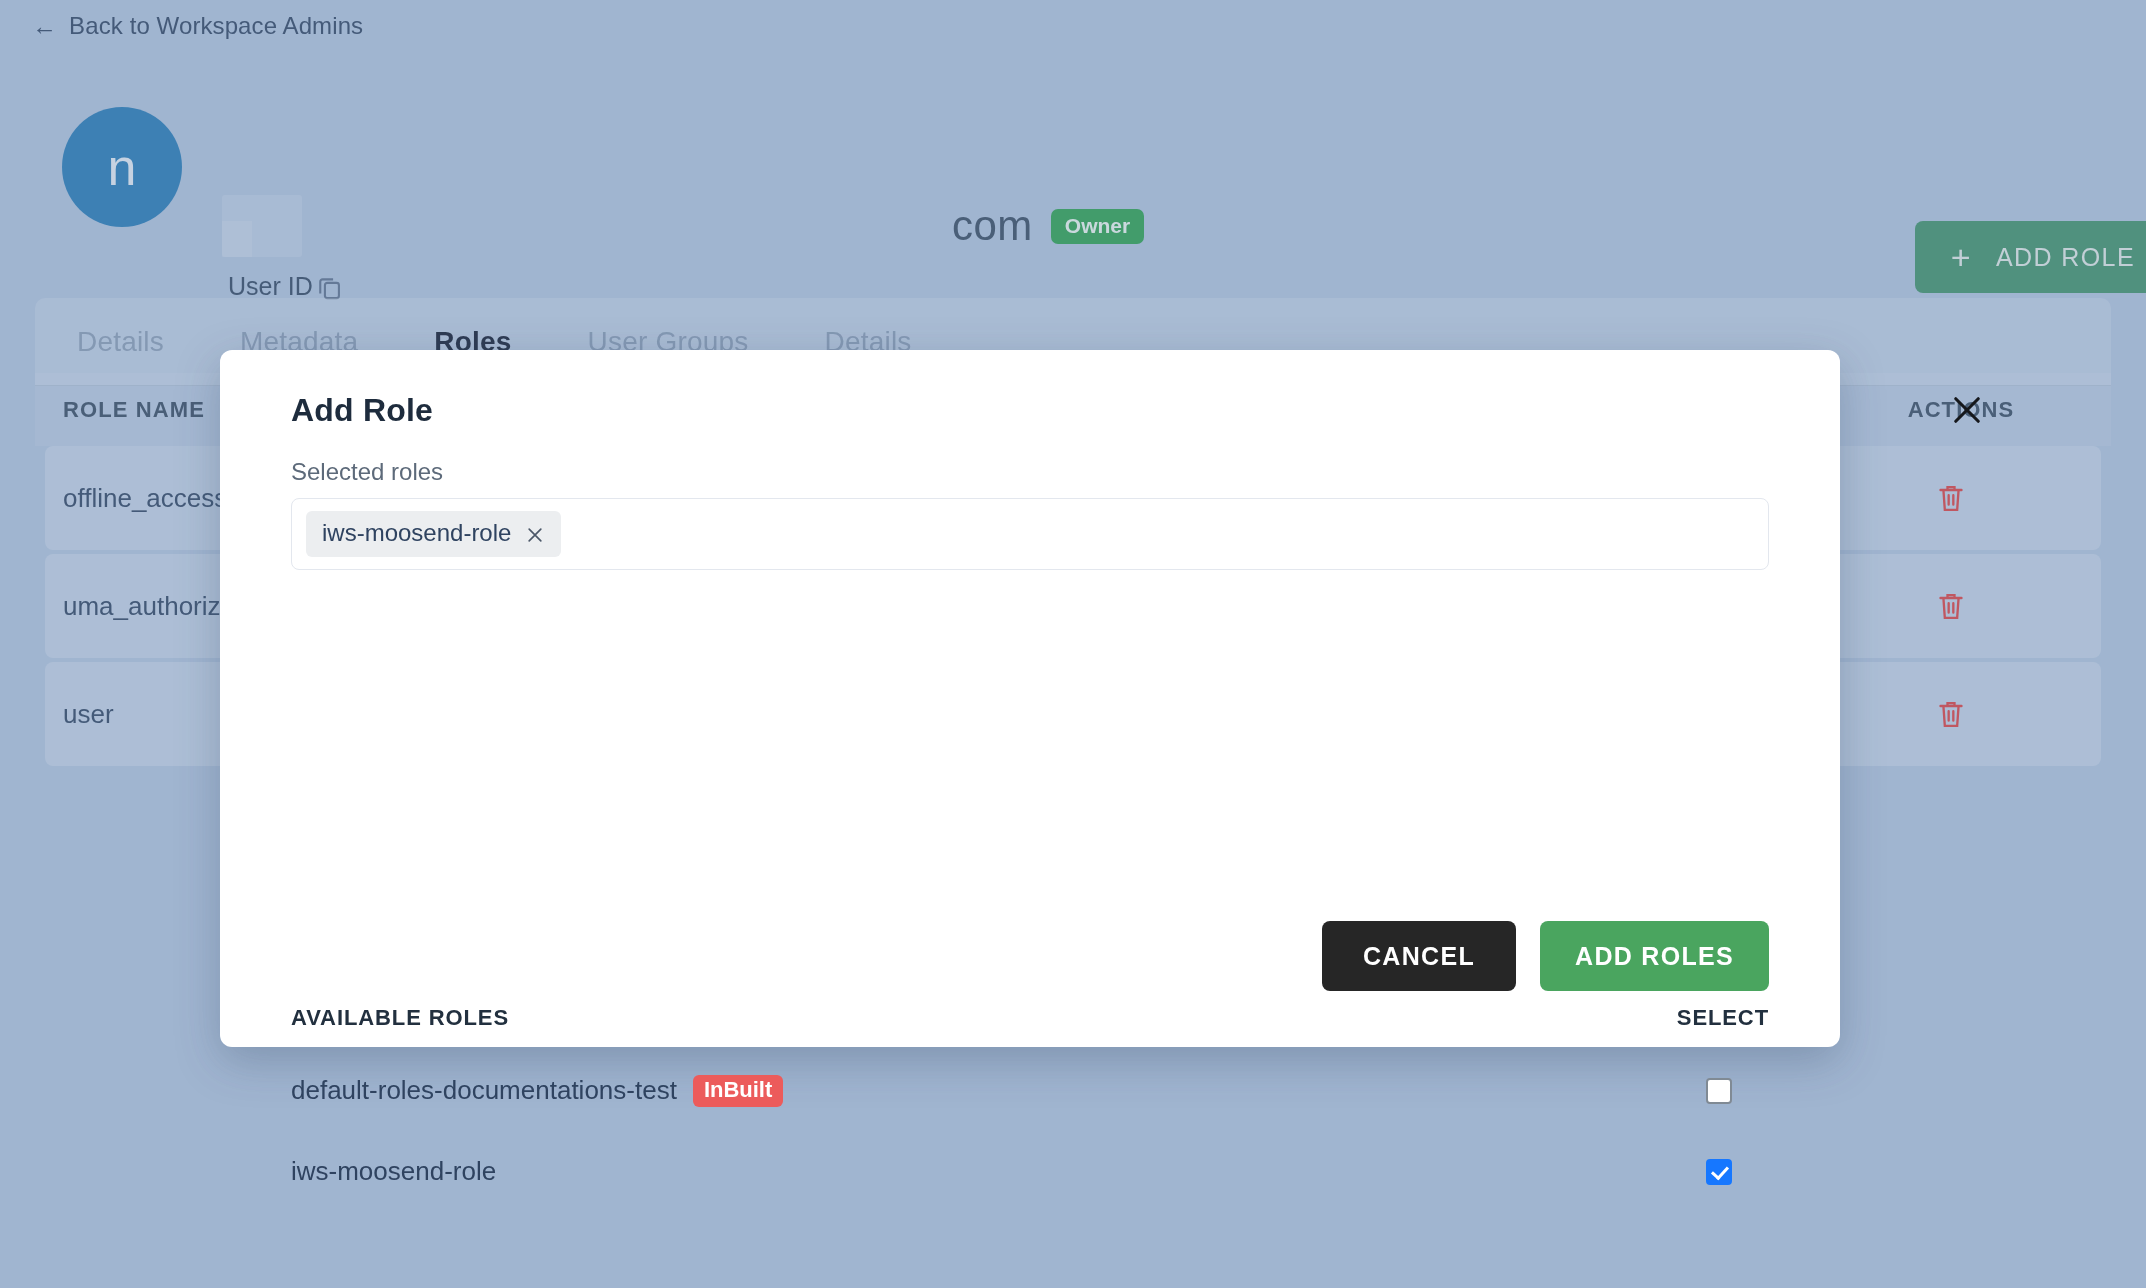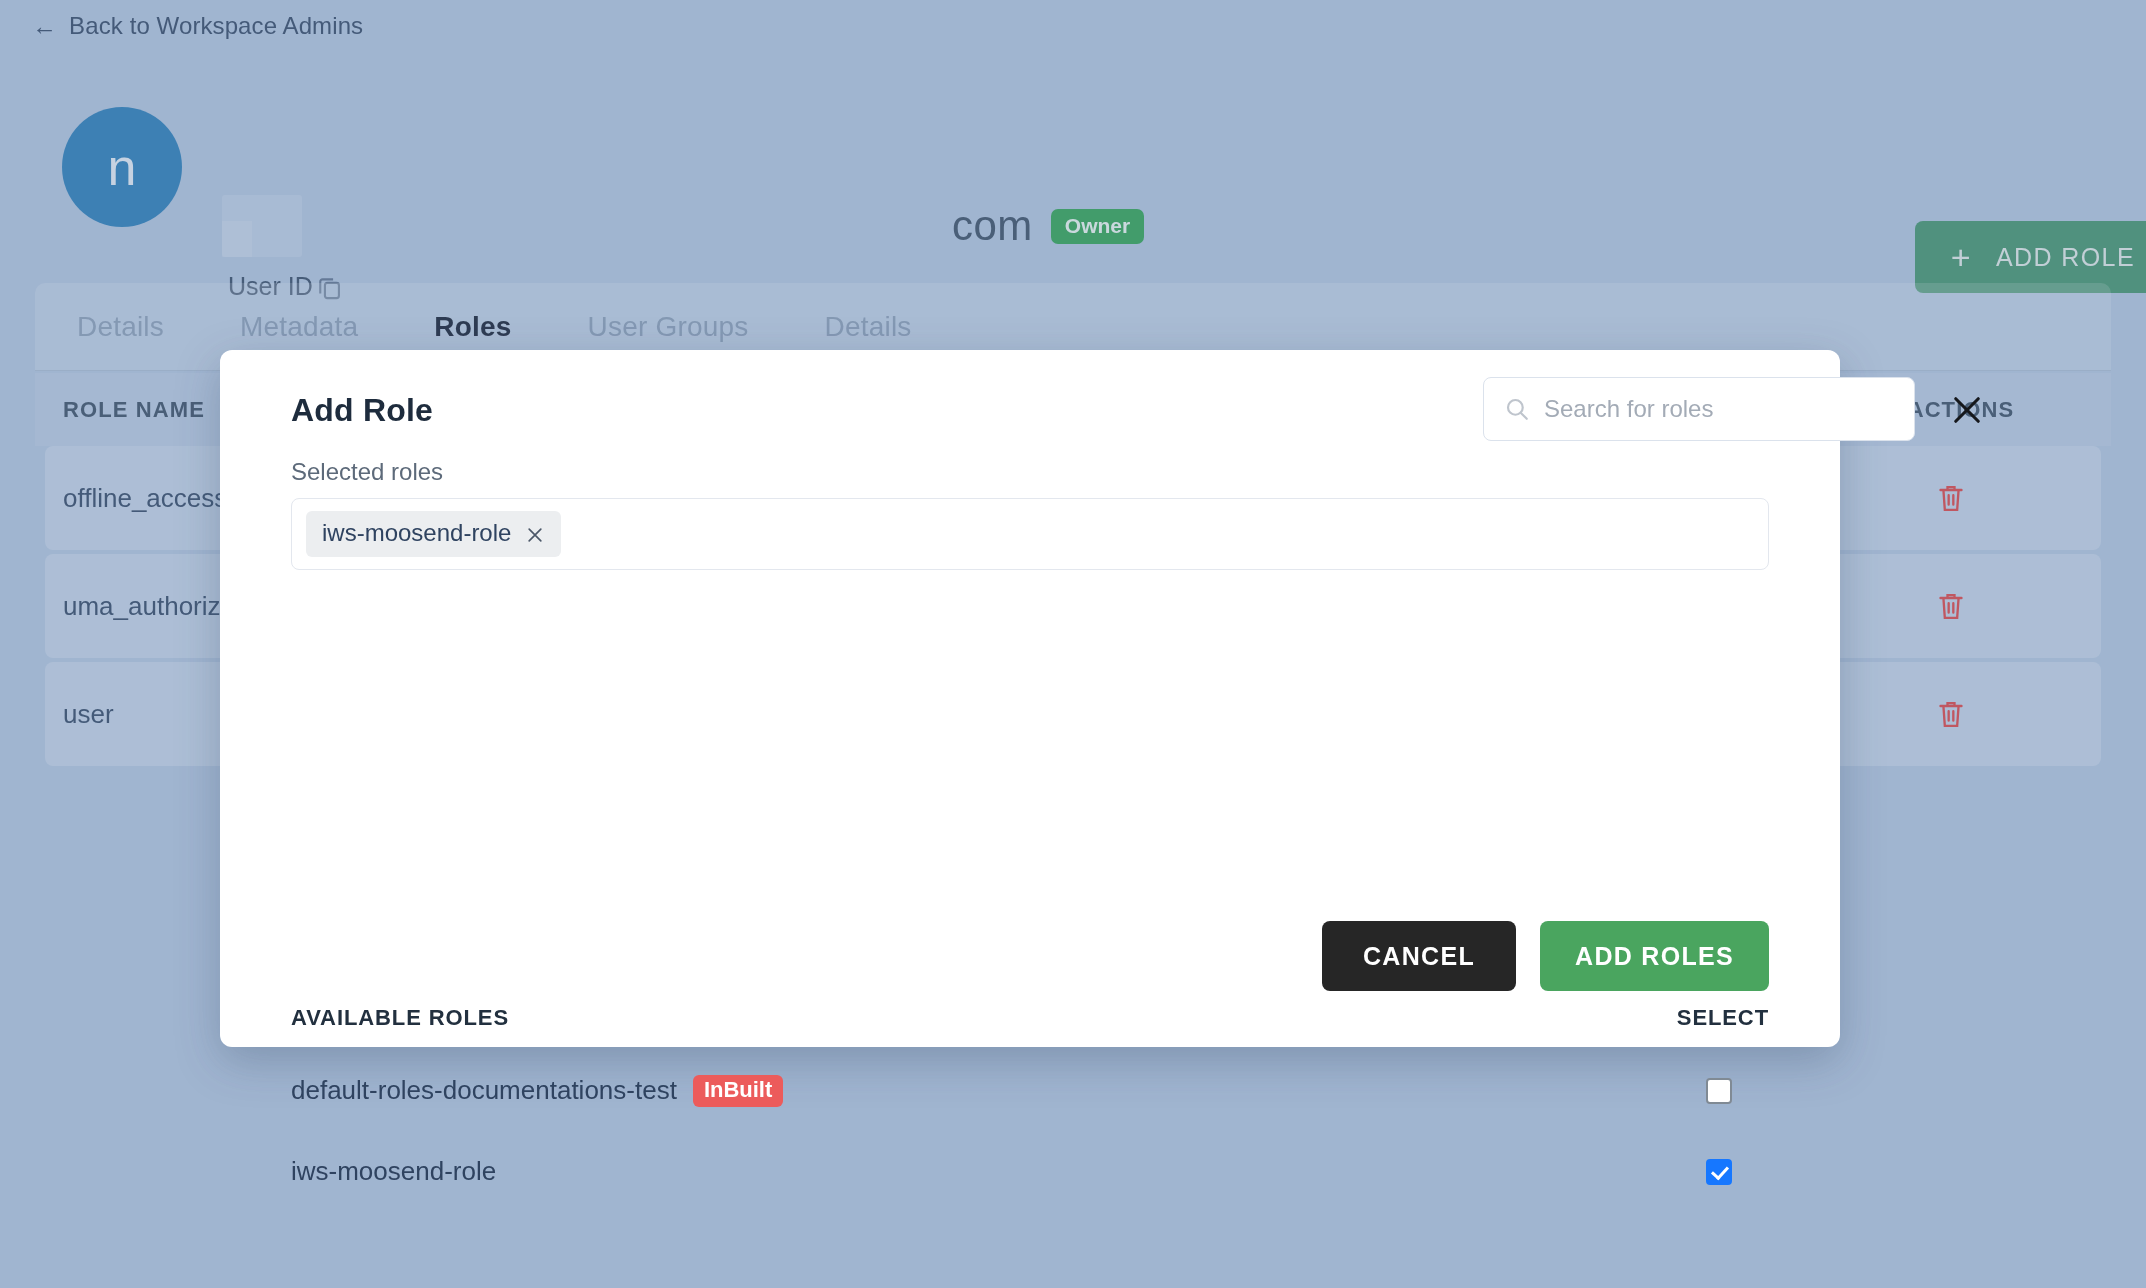--- a/index.html
+++ b/index.html
@@ -143,21 +143,21 @@
     font-weight: 500;
     letter-spacing: 1.4px;
     cursor: pointer;
   }
   .plus-icon { font-size: 34px; font-weight: 300; line-height: 1; }
 
   
   .tabs-strip {
     position: absolute;
     left: 35px;
-    top: 283px;
+    top: 298px;
     width: 2076px;
     height: 88px;
     background: rgba(255,255,255,0.17);
     border-radius: 10px 10px 0 0;
     border-bottom: 1px solid rgba(120,140,165,0.3);
   }
   .tabs {
     display: flex;
     align-items: center;
     height: 100%;
@@ -482,29 +482,20 @@
     </div>
   </div>
 </div>
 
 <div id="overlay"></div>
 
 <div id="modal">
   <div class="modal-head">
     <div class="modal-title">Add Role</div>
 
-    <div class="search-wrap">
-      <span class="search-icon">
-        <svg viewBox="0 0 24 24" fill="none" stroke="#bfc5cd" stroke-width="2">
-          <circle cx="10.5" cy="10.5" r="6.8"></circle>
-          <path d="M15.6 15.6L21 21" stroke-linecap="round"></path>
-        </svg>
-      </span>
-      <input class="search-input" type="text" placeholder="Search for roles" style="">
-    </div>
 
     <span class="close-btn">
       <svg viewBox="0 0 24 24" stroke="#16181c" stroke-width="2.1" stroke-linecap="round">
         <path d="M4.5 4.5L19.5 19.5M19.5 4.5L4.5 19.5"></path>
       </svg>
     </span>
   </div>
 
   <div class="selected-label">Selected roles</div>
 

